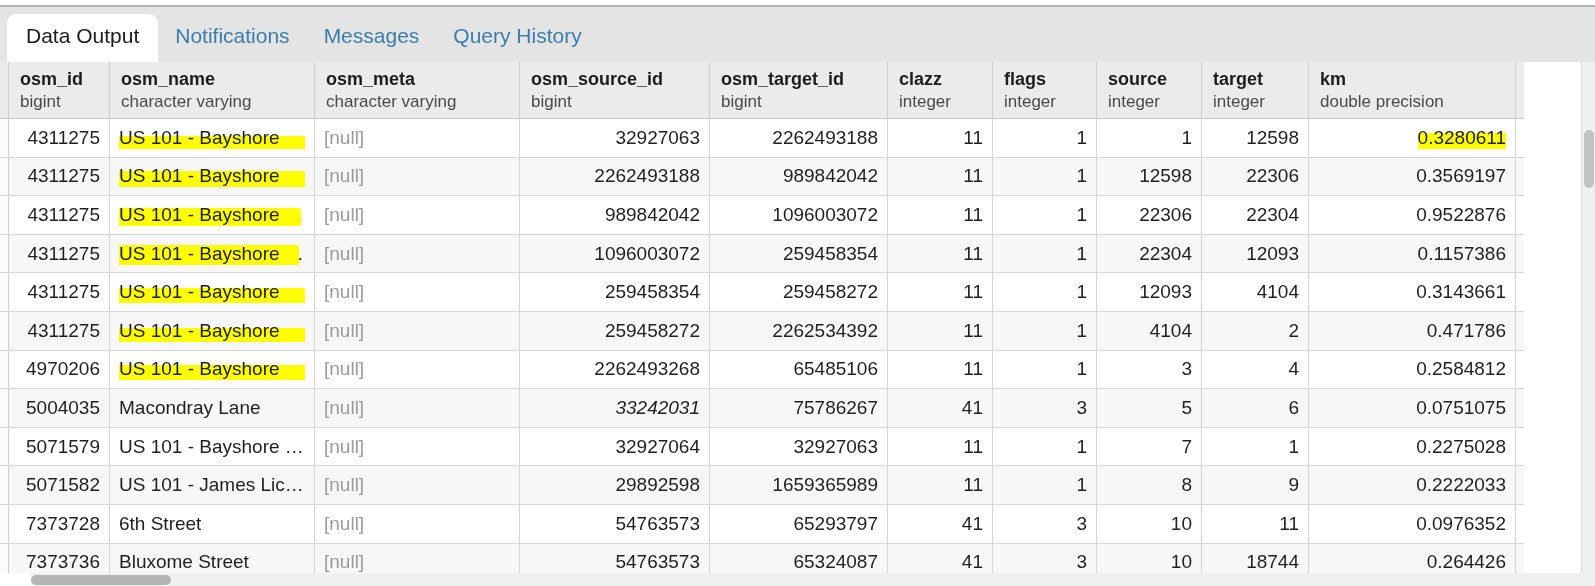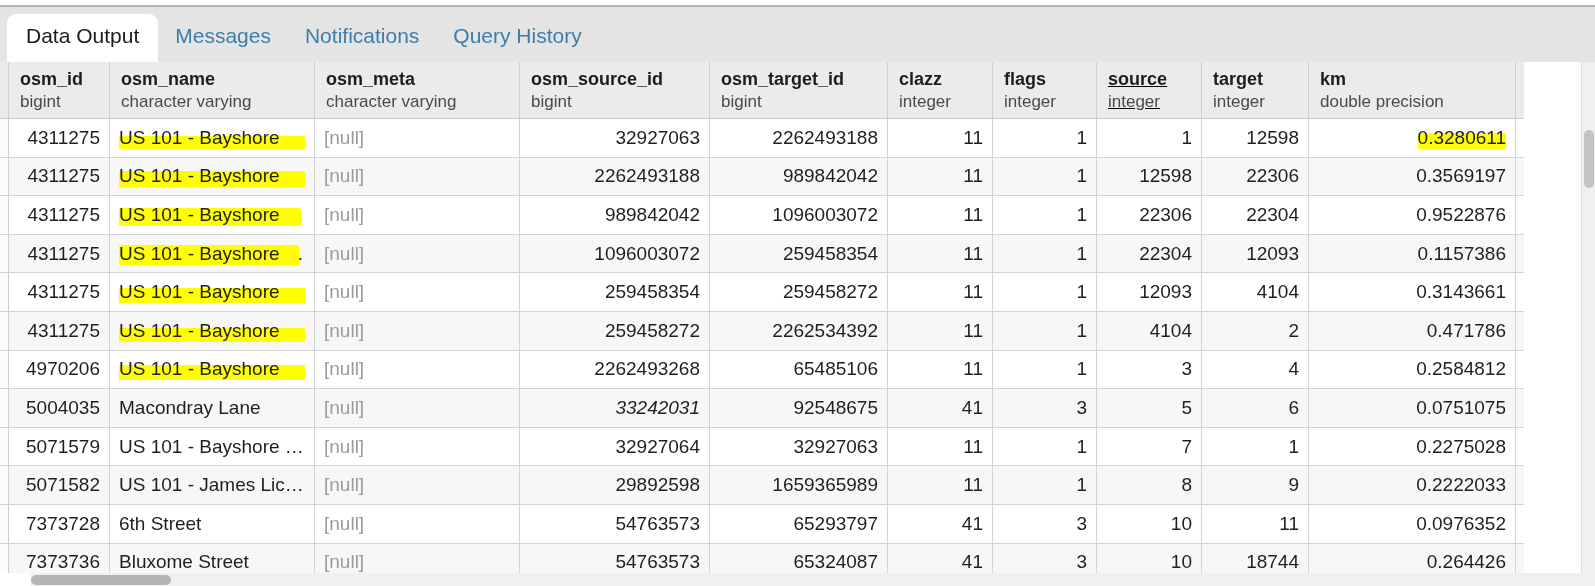--- a/index.html
+++ b/index.html
@@ -134,22 +134,22 @@
 
 <div class="app">
 
   <div class="top-strip"></div>
   <div class="top-rule"></div>
 
   <div class="tabbar" id="tabbar">
       <div class="tab active">
         <span>Data Output</span>
       </div>
+      <div class="tab"><span>Notifications</span></div>
       <div class="tab"><span>Messages</span></div>
-      <div class="tab"><span>Notifications</span></div>
       <div class="tab"><span>Query History</span></div>
     </div>
 
   <div class="grid">
     <div class="grid-inner">
       <div class="thead" id="thead">
           <div class="th gutter" style="width: 9px; flex: 0 0 9px;"></div>
           <div class="th" style="width: 101px; flex: 0 0 101px;">
             <div class="cname">osm_id</div>
             <div class="ctype">bigint</div>
@@ -171,21 +171,21 @@
             <div class="ctype">bigint</div>
           </div>
           <div class="th" style="width: 105px; flex: 0 0 105px;">
             <div class="cname">clazz</div>
             <div class="ctype">integer</div>
           </div>
           <div class="th" style="width: 104px; flex: 0 0 104px;">
             <div class="cname">flags</div>
             <div class="ctype">integer</div>
           </div>
-          <div class="th" style="width: 105px; flex: 0 0 105px; text-decoration: underline;">
+          <div class="th" style="width: 105px; flex: 0 0 105px;">
             <div class="cname">source</div>
             <div class="ctype">integer</div>
           </div>
           <div class="th" style="width: 107px; flex: 0 0 107px;">
             <div class="cname">target</div>
             <div class="ctype">integer</div>
           </div>
           <div class="th" style="width: 207px; flex: 0 0 207px;">
             <div class="cname">km</div>
             <div class="ctype">double precision</div>
@@ -456,21 +456,21 @@
             <div class="td txt" style="width: 205px; flex: 0 0 205px;">
               <span class="cellwrap"><span class="cell-text">Macondray Lane</span></span>
             </div>
             <div class="td txt" style="width: 205px; flex: 0 0 205px;">
               <span class="cellwrap"><span class="cell-text nulltxt">[null]</span></span>
             </div>
             <div class="td num" style="width: 190px; flex: 0 0 190px; font-style: italic;">
               <span class="cellwrap"><span class="cell-text">33242031</span></span>
             </div>
             <div class="td num" style="width: 178px; flex: 0 0 178px;">
-              <span class="cellwrap"><span class="cell-text">92548675</span></span>
+              <span class="cellwrap"><span class="cell-text">75786267</span></span>
             </div>
             <div class="td num" style="width: 105px; flex: 0 0 105px;">
               <span class="cellwrap"><span class="cell-text">41</span></span>
             </div>
             <div class="td num" style="width: 104px; flex: 0 0 104px;">
               <span class="cellwrap"><span class="cell-text">3</span></span>
             </div>
             <div class="td num" style="width: 105px; flex: 0 0 105px;">
               <span class="cellwrap"><span class="cell-text">5</span></span>
             </div>

